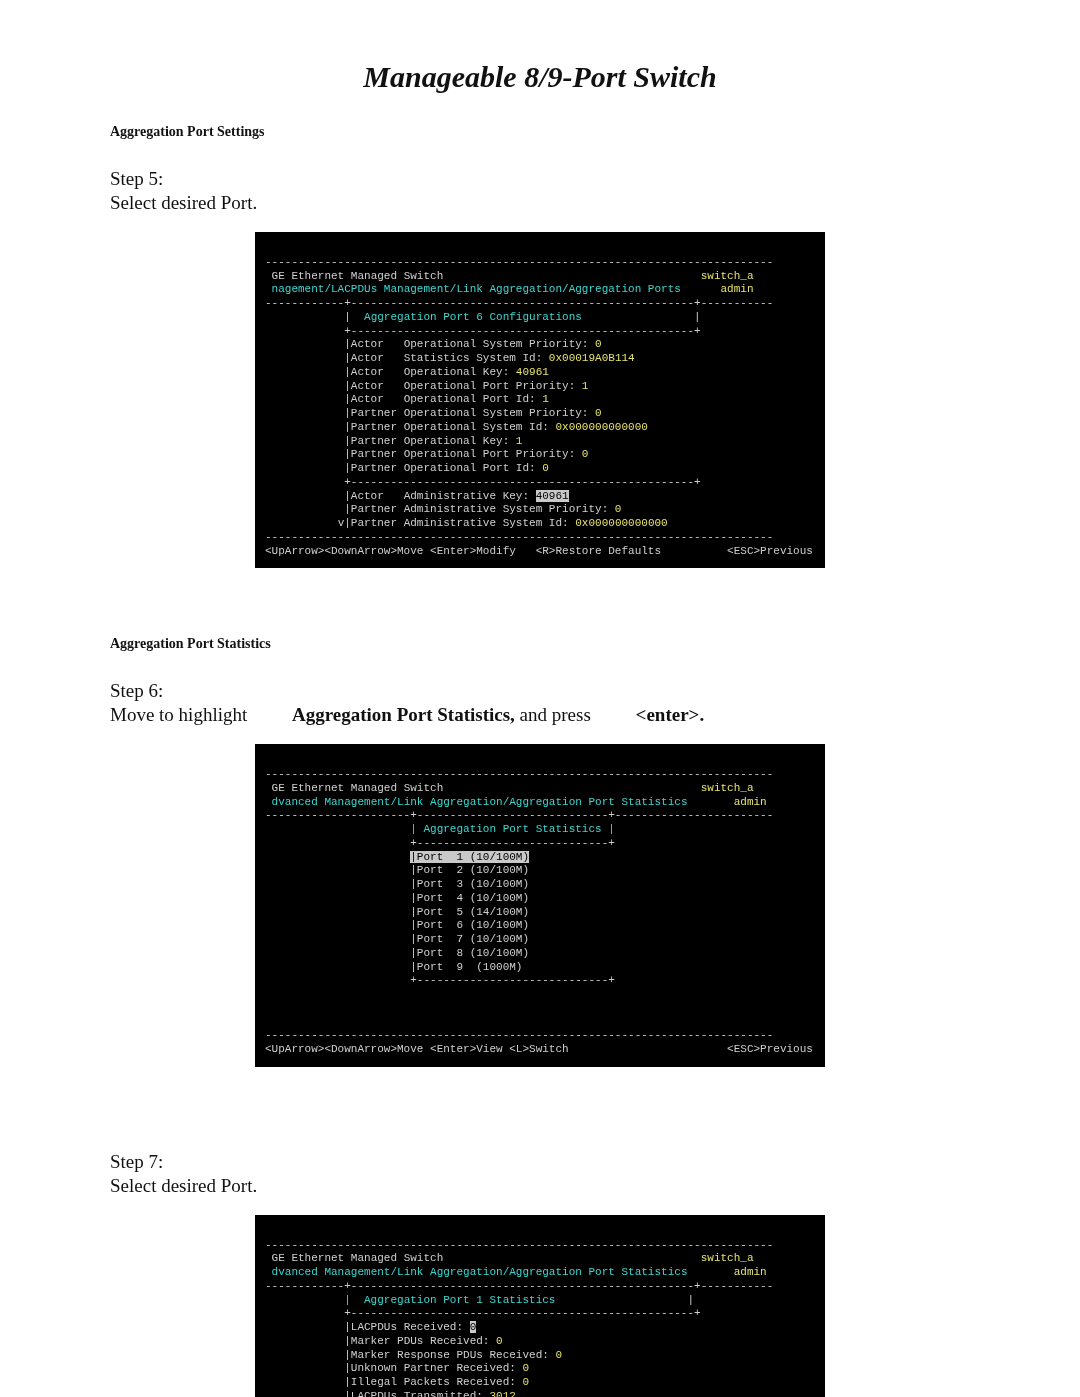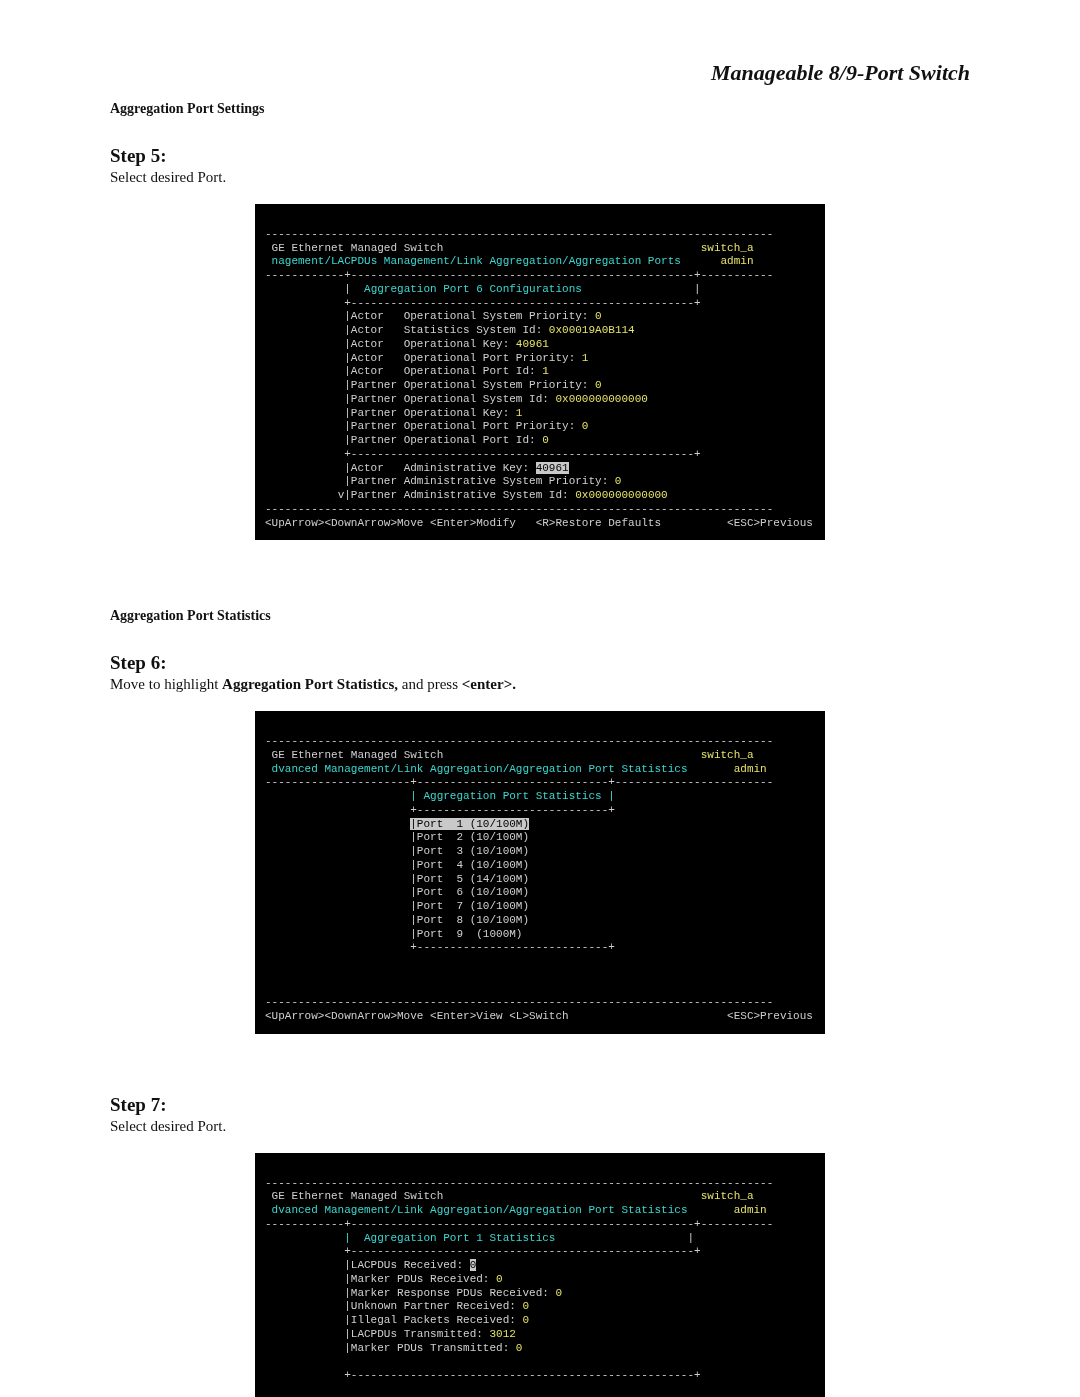--- a/index.html
+++ b/index.html
@@ -4,42 +4,43 @@
   <style>
     * { margin: 0; padding: 0; box-sizing: border-box; }
     body {
       font-family: Georgia, 'Times New Roman', serif;
       background: #fff;
       width: 1080px;
       padding: 60px 110px 40px 110px;
       color: #111;
     }
     .page-header {
-      text-align: right;
+      text-align: center;
       font-style: italic;
       font-weight: bold;
-      font-size: 22px;
-      margin-bottom: 15px;
+      font-size: 30px;
+      margin-bottom: 30px;
     }
     .section-title {
       font-weight: bold;
       font-size: 14px;
       margin-top: 8px;
       margin-bottom: 28px;
     }
     .step-label {
-      font-weight: bold;
+      font-weight: normal;
       font-size: 19px;
       margin-bottom: 2px;
+      margin-top: 24px;
     }
     .step-body {
-      font-size: 15px;
+      font-size: 19px;
       margin-bottom: 18px;
     }
-    .step-body b { font-weight: bold; }
+    .step-body b { font-weight: bold; margin-left: 40px; }
     .term-fig {
       margin: 0 auto 25px auto;
       width: 570px;
     }
     .term {
       background: #000;
       color: #cfcfcf;
       font-family: 'Courier New', Courier, monospace;
       font-size: 11px;
       line-height: 1.25;

